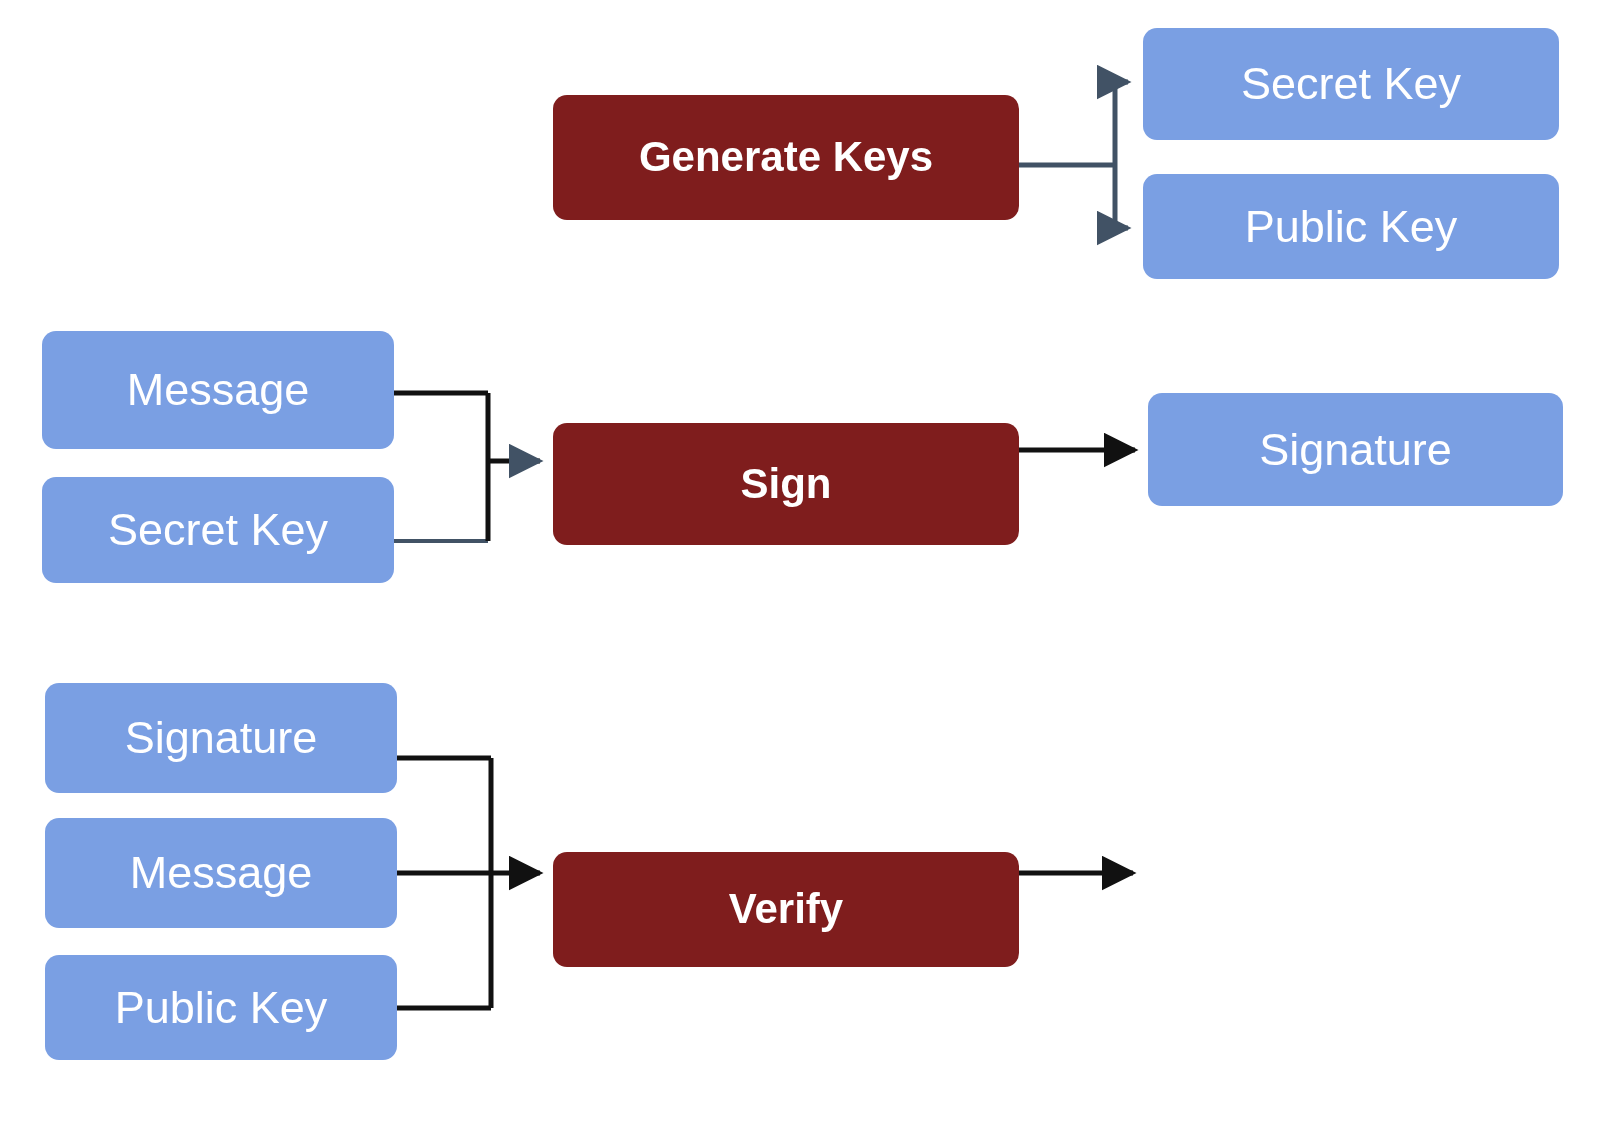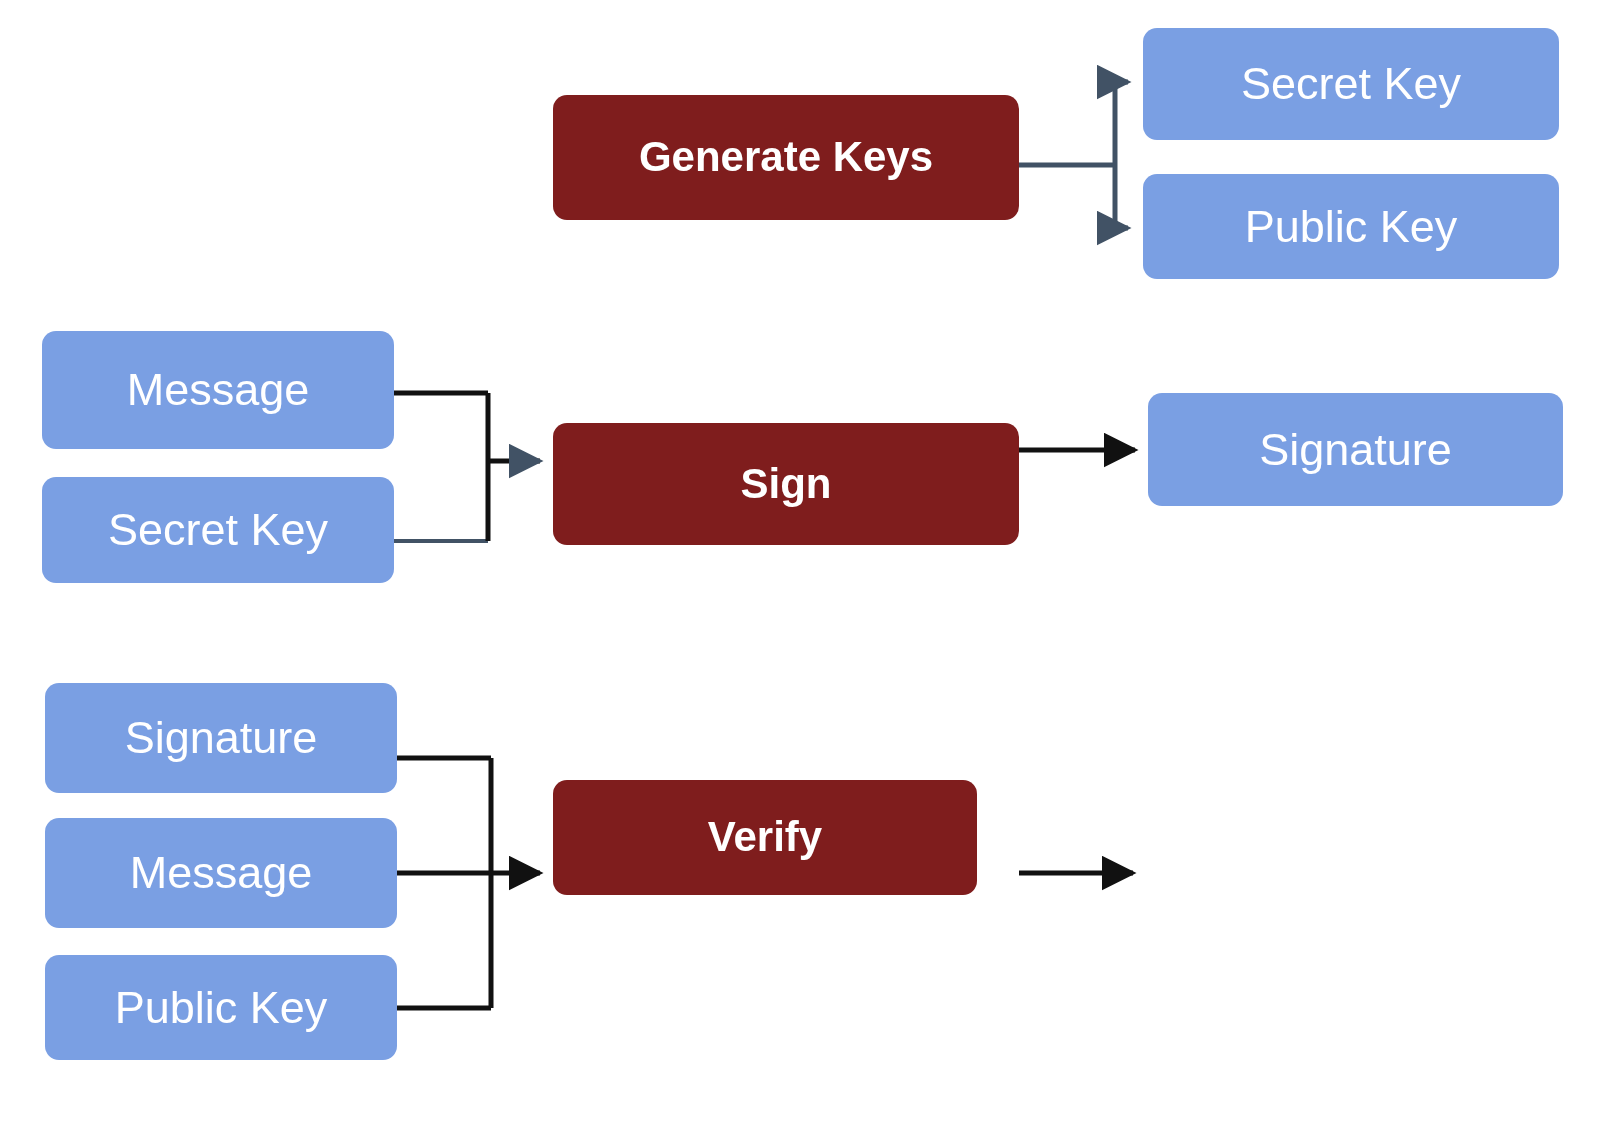--- a/index.html
+++ b/index.html
@@ -128,18 +128,18 @@
   </div>
 
   <div class="node data" style="left:45px; top:818px; width:352px; height:110px;">
     <span>Message</span>
   </div>
 
   <div class="node data" style="left:45px; top:955px; width:352px; height:105px;">
     <span>Public Key</span>
   </div>
 
-  <div class="node process" style="left:553px; top:780px; width:424px; height:115px;">
+  <div class="node process" style="left:553px; top:852px; width:466px; height:115px;">
     <span>Verify</span>
   </div>
 
 
 </div>
 
 </body></html>

